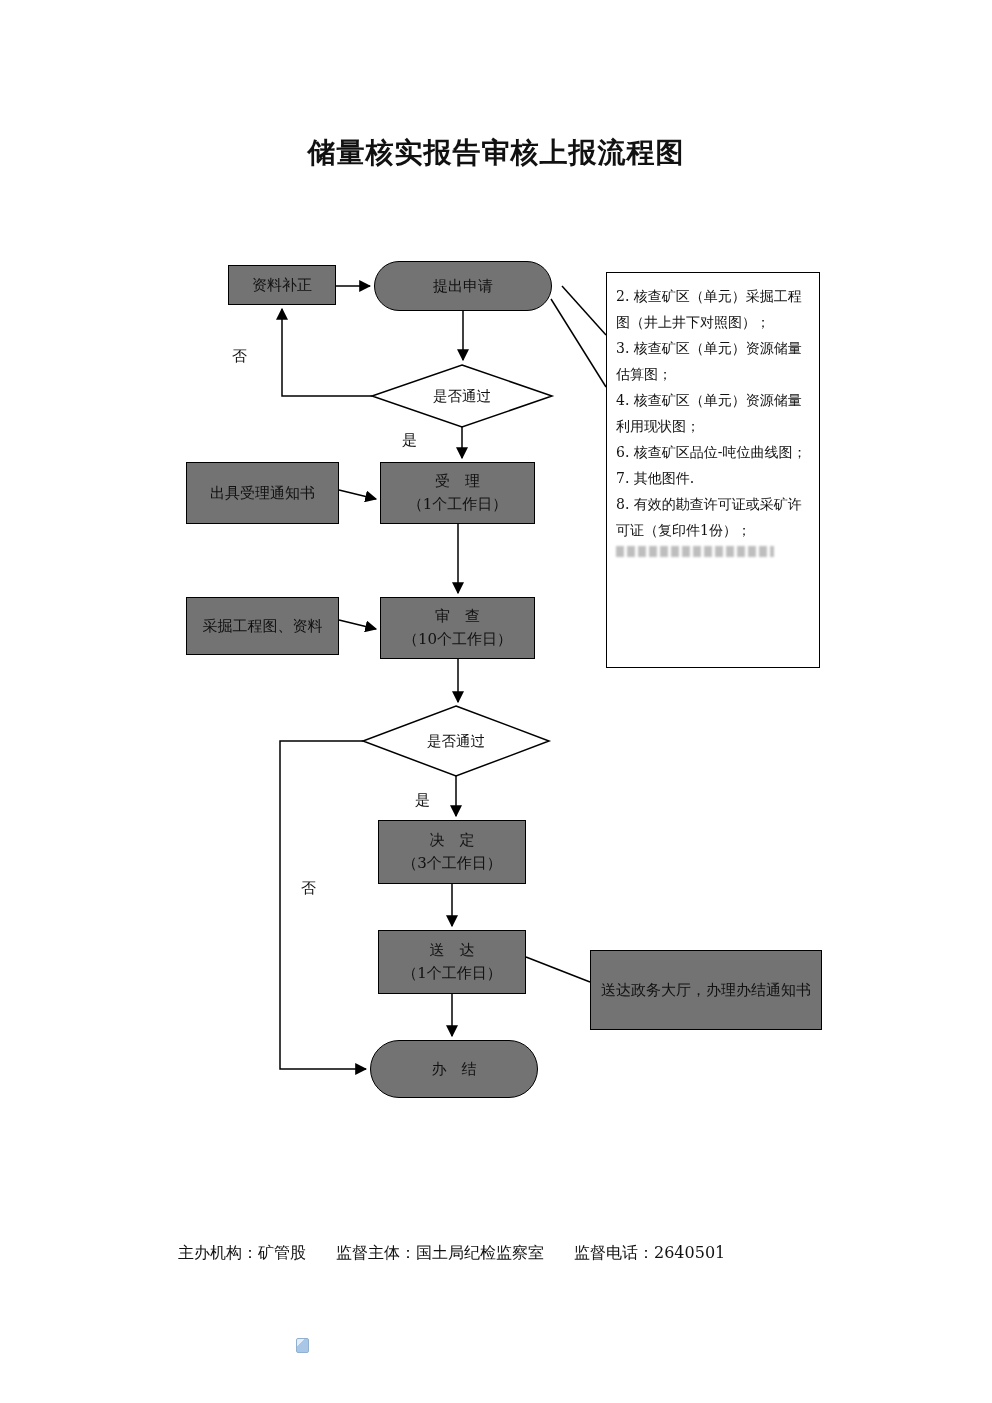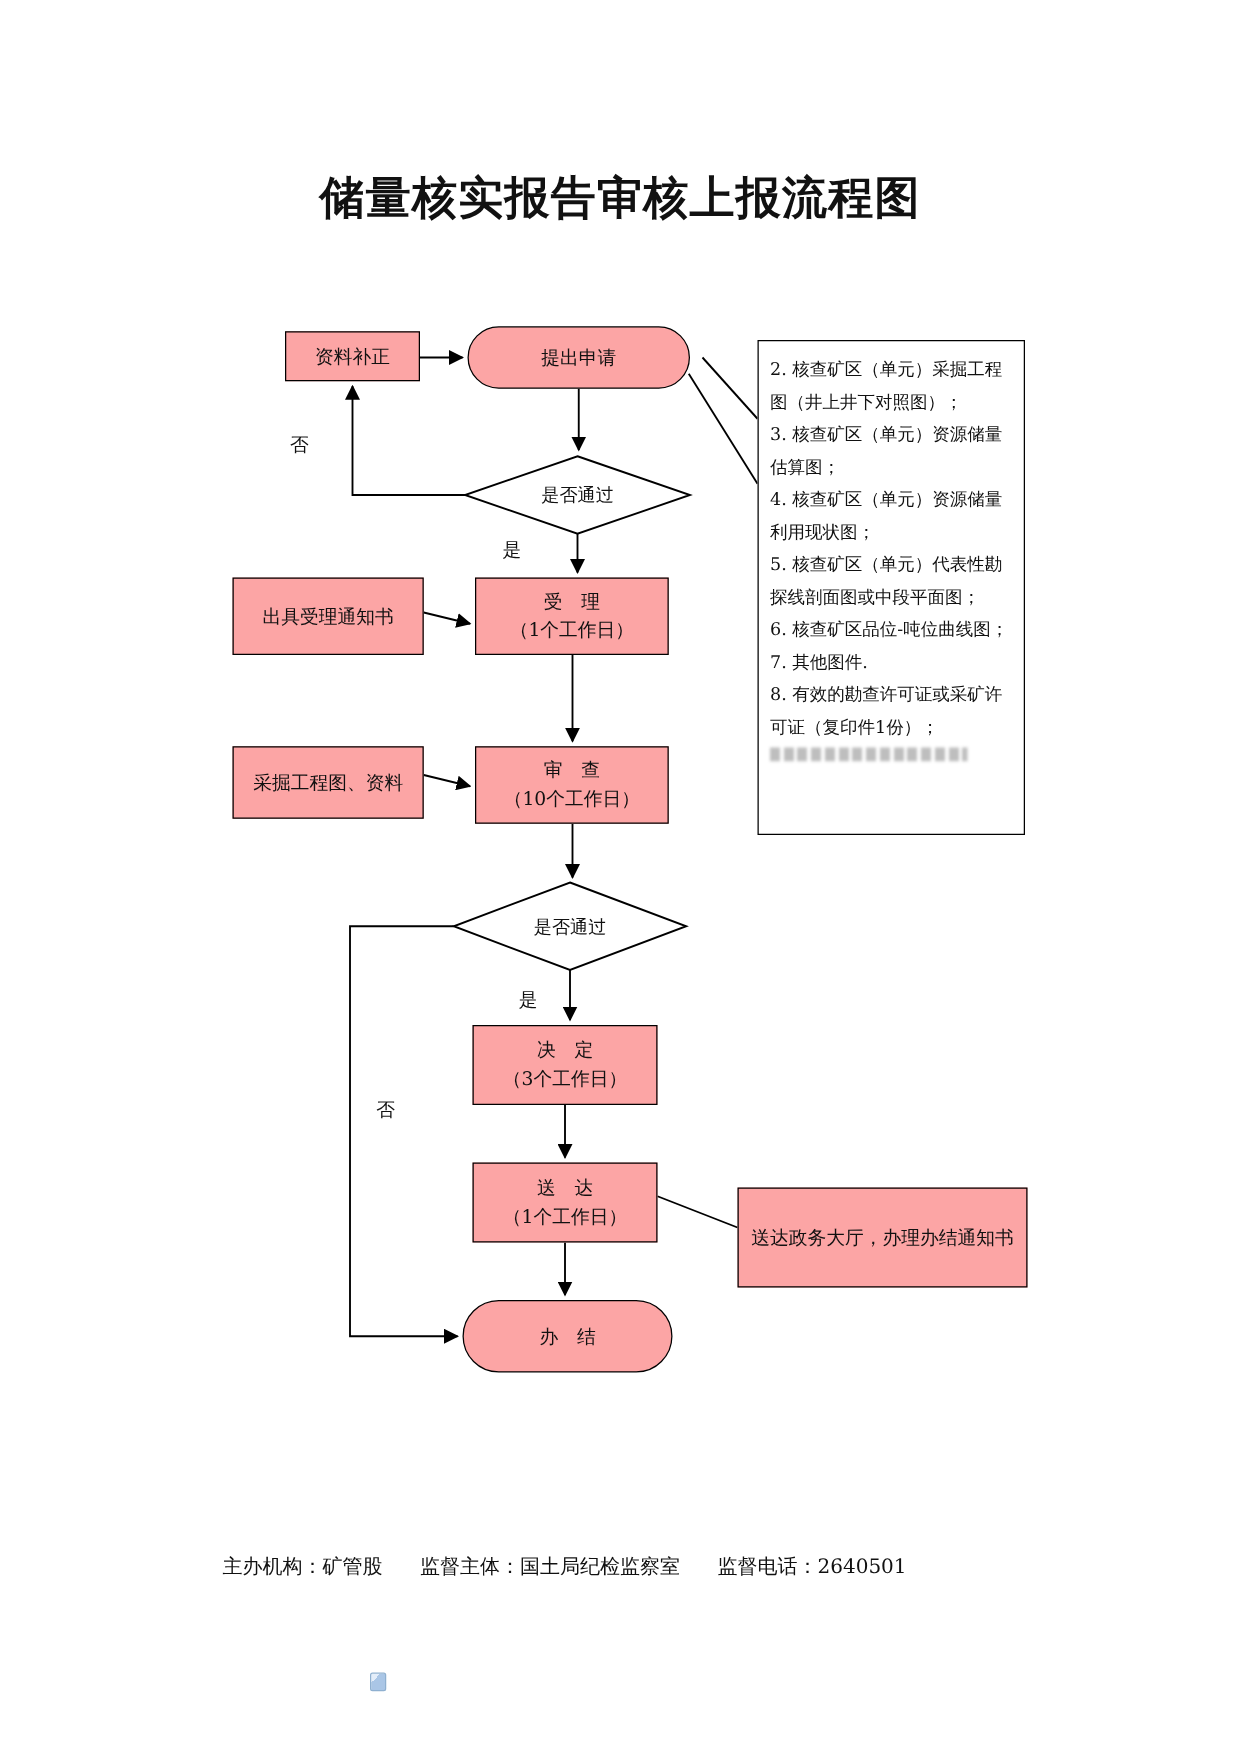--- a/index.html
+++ b/index.html
@@ -5,26 +5,26 @@
   * { margin:0; padding:0; box-sizing:border-box; }
   html,body { background:#ffffff; }
   .page {
     position:relative; width:992px; height:1403px; margin:0 auto;
     background:#ffffff; color:#111;
     font-family:"DejaVu Serif","Liberation Serif",serif;
     overflow:hidden;
   }
   .title {
     position:absolute; top:134px; left:0; width:100%;
-    text-align:center; font-size:36px; font-weight:bold; letter-spacing:1px;
+    text-align:center; font-size:28px; font-weight:bold; letter-spacing:1px;
     font-family:"DejaVu Sans","Liberation Sans",sans-serif;
   }
   .connectors { position:absolute; left:0; top:0; width:992px; height:1403px; }
   .node {
-    position:absolute; background:#fca5a5; border:1.5px solid #000;
+    position:absolute; background:#737373; border:1.5px solid #000;
     display:flex; flex-direction:column; align-items:center; justify-content:center;
     font-size:15px; line-height:23px; text-align:center;
   }
   .oval { border-radius:50px; }
   .dlabel {
     position:absolute; font-size:14.5px; text-align:center; width:140px;
   }
   .lbl { position:absolute; font-size:15px; }
   .notes {
     position:absolute; left:606px; top:272px; width:214px; height:396px;
@@ -135,21 +135,20 @@
   </div>
 
   <div class="node oval" style="left:370px; top:1040px; width:168px; height:58px;">
     <span>办　结</span>
   </div>
 
   <div class="notes">
     <div>2. 核查矿区（单元）采掘工程图（井上井下对照图）；</div>
     <div>3. 核查矿区（单元）资源储量估算图；</div>
     <div>4. 核查矿区（单元）资源储量利用现状图；</div>
-    <div>5. 核查矿区（单元）代表性勘探线剖面图或中段平面图；</div>
     <div>6. 核查矿区品位-吨位曲线图；</div>
     <div>7. 其他图件.</div>
     <div>8. 有效的勘查许可证或采矿许可证（复印件1份）；</div>
     <div class="clip-artifact"></div>
   </div>
 
   <div class="footer">
     <span>主办机构：矿管股</span>
     <span>监督主体：国土局纪检监察室</span>
     <span>监督电话：2640501</span>

